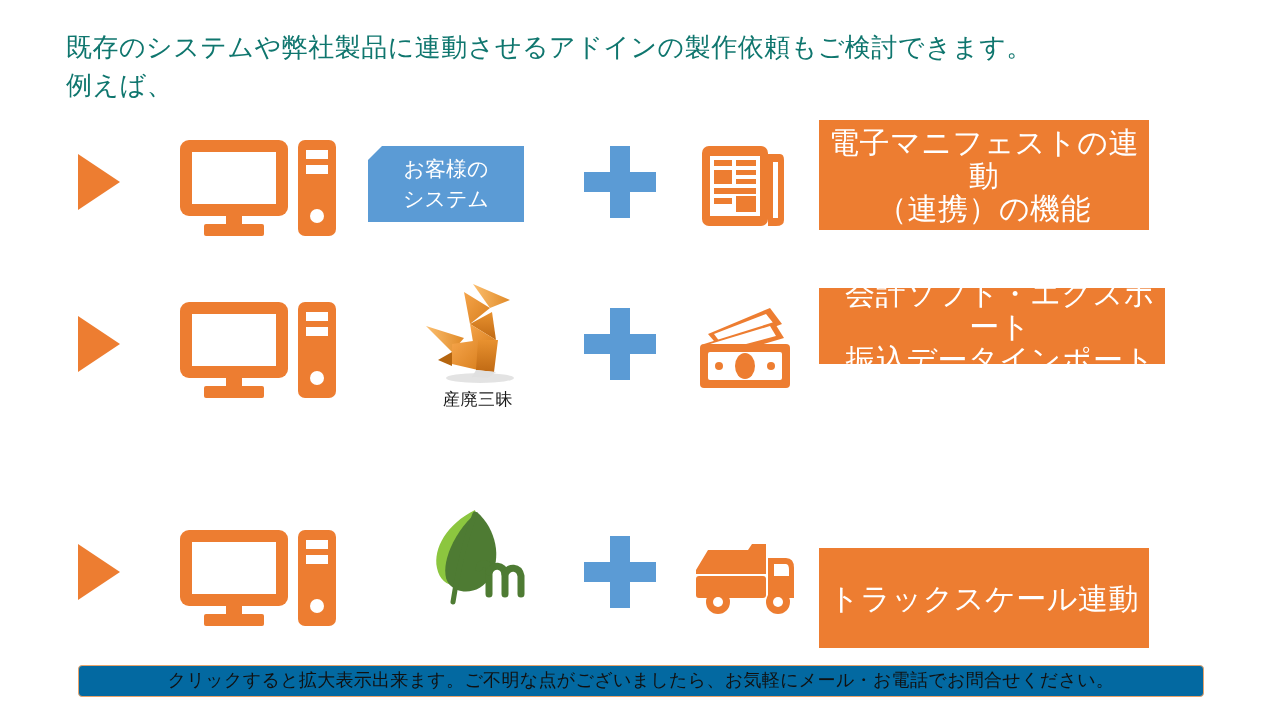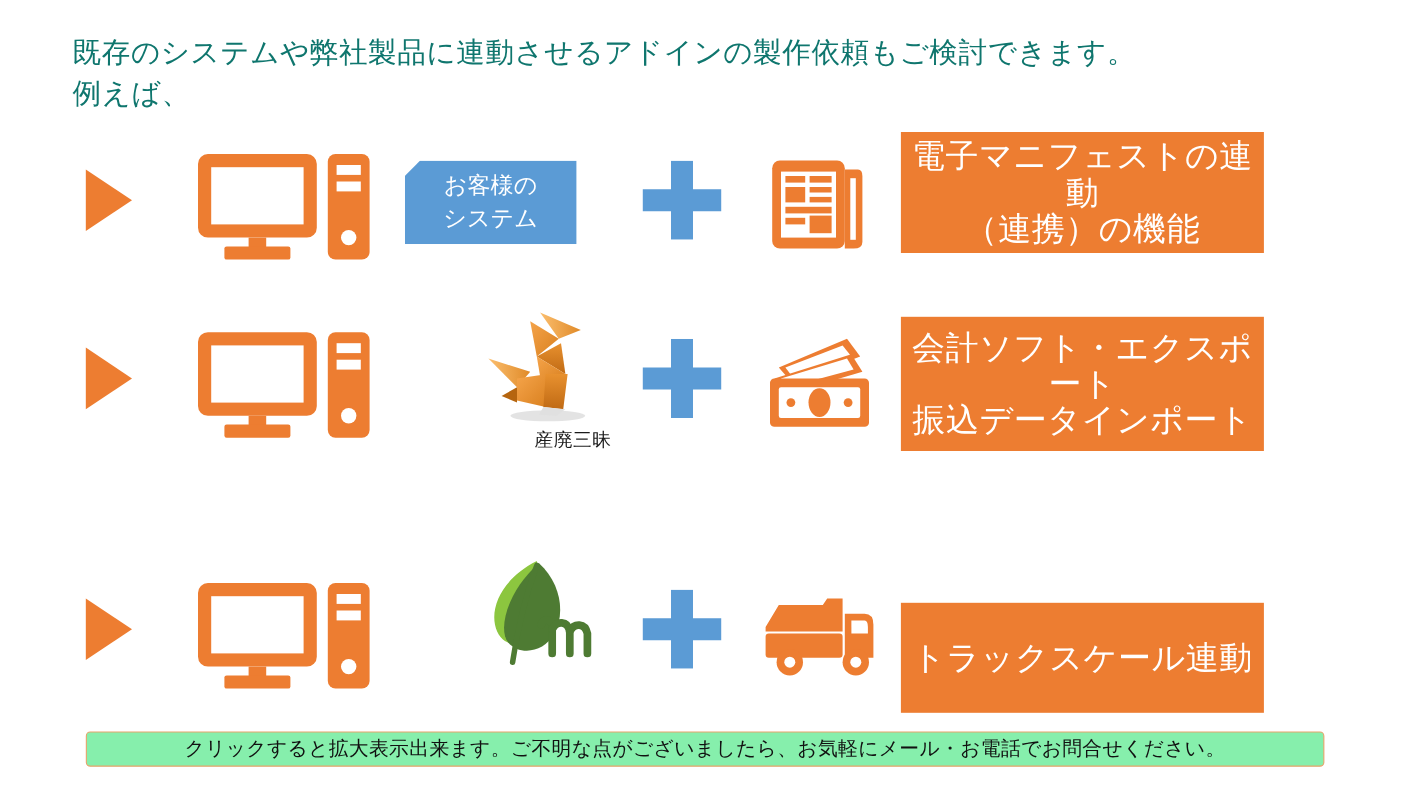--- a/index.html
+++ b/index.html
@@ -89,24 +89,24 @@
     padding-top: 8px;
     box-sizing: border-box;
     -webkit-clip-path: polygon(0 14px, 14px 0, 161px 0, 175px 14px, 175px 76px, 0 76px);
     clip-path: polygon(0 14px, 14px 0, 161px 0, 175px 14px, 175px 76px, 0 76px);
     white-space: pre-line;
   }
 
   
   .logo-wrap {
     position: absolute;
-    left: 0;
+    left: 17px;
     top: 6px;
     width: 190px;
-    text-align: right;
+    text-align: center;
   }
   .logo-art { height: 108px; }
   .logo-caption {
     font-size: 17px;
     color: #1a1a1a;
     margin-top: 2px;
     letter-spacing: 0.5px;
     white-space: nowrap;
   }
   #row-2 .logo-art { height: 104px; }
@@ -147,32 +147,32 @@
     font-size: 30px;
     line-height: 33px;
     text-align: center;
     display: flex;
     align-items: center;
     justify-content: center;
     white-space: pre-line;
     letter-spacing: 0.5px;
   }
   #row-0 .result-box { height: 110px; top: 10px; }
-  #row-1 .result-box { height: 122px;  top: 16px; }
+  #row-1 .result-box { height: 76px;  top: 16px; padding-left: 16px; }
   #row-2 .result-box { height: 100px; top: 16px; margin-top: 32px; }
 
   
   .notice {
     position: absolute;
     left: 78px;
     top: 665px;
     width: 1126px;
     height: 32px;
     box-sizing: border-box;
-    background: #86efac;
+    background: #0369a1;
     border: 1.5px solid #E8A36A;
     border-radius: 4px;
     color: #111111;
     font-size: 18px;
     line-height: 29px;
     text-align: center;
     letter-spacing: 0.3px;
   }
 </style>
 </head>

